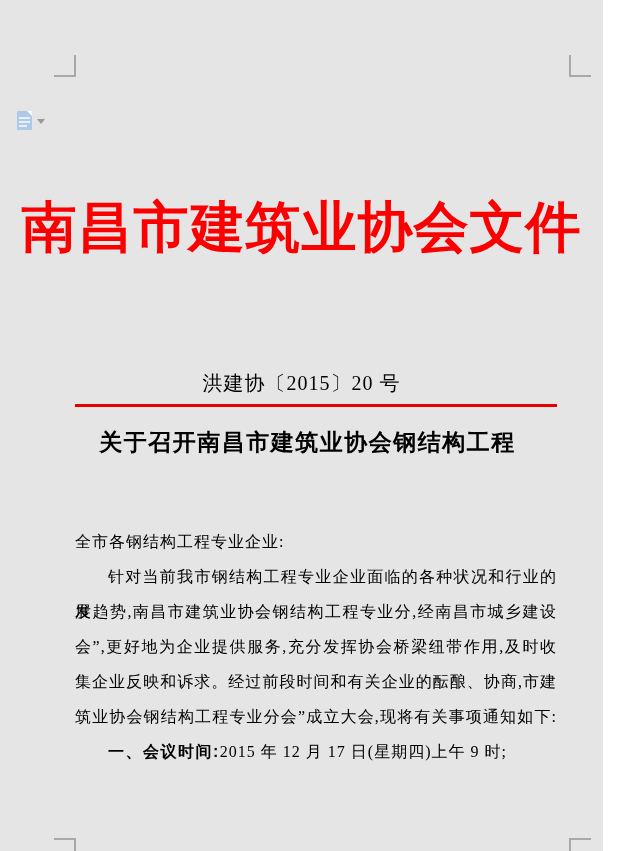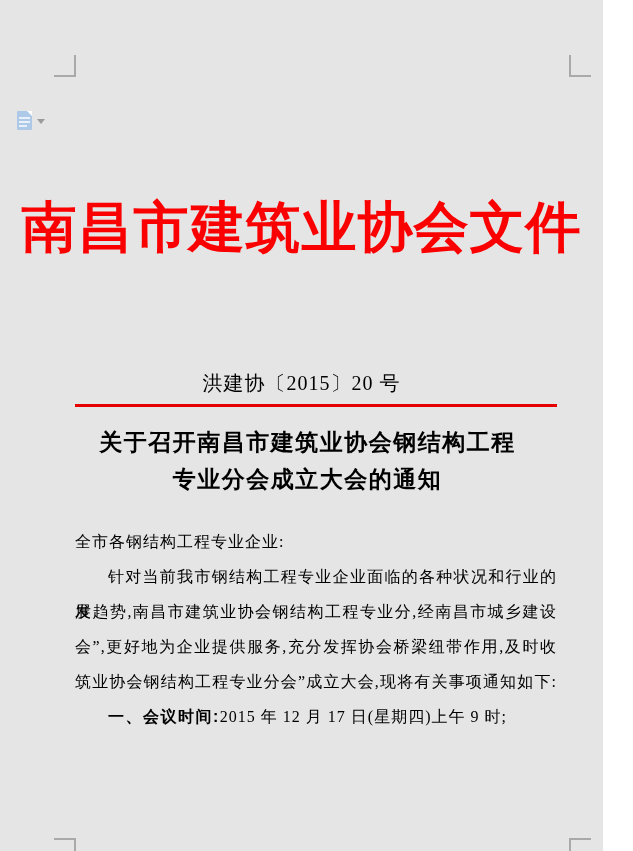--- a/index.html
+++ b/index.html
@@ -73,27 +73,27 @@
     </span>
     <span class="dd-arrow"></span>
   </div>
 
   <div class="org-title">南昌市建筑业协会文件</div>
   <div class="doc-no">洪建协〔2015〕20 号</div>
   <div class="red-rule"></div>
 
   <div class="heading">
     <div>关于召开南昌市建筑业协会钢结构工程</div>
-    <div>专业分会成立大会的通知</div>
   </div>
 
   <div class="body-block">
     <div class="bline">全市各钢结构工程专业企业:</div>
     <div class="bline just indent">针对当前我市钢结构工程专业企业面临的各种状况和行业的发</div>
     <div class="bline just">展趋势,南昌市建筑业协会钢结构工程专业分,经南昌市城乡建设</div>
     <div class="bline just">会”,更好地为企业提供服务,充分发挥协会桥梁纽带作用,及时收</div>
+    <div class="bline just">集企业反映和诉求。经过前段时间和有关企业的酝酿、协商,市建</div>
     <div class="bline just">筑业协会钢结构工程专业分会”成立大会,现将有关事项通知如下:</div>
     <div class="bline indent">
       <span class="item-label">一、会议时间:</span><span>2015 年 12 月 17 日(星期四)上午 9 时;</span>
     </div>
   </div>
 
 </div>
 
 </body></html>

